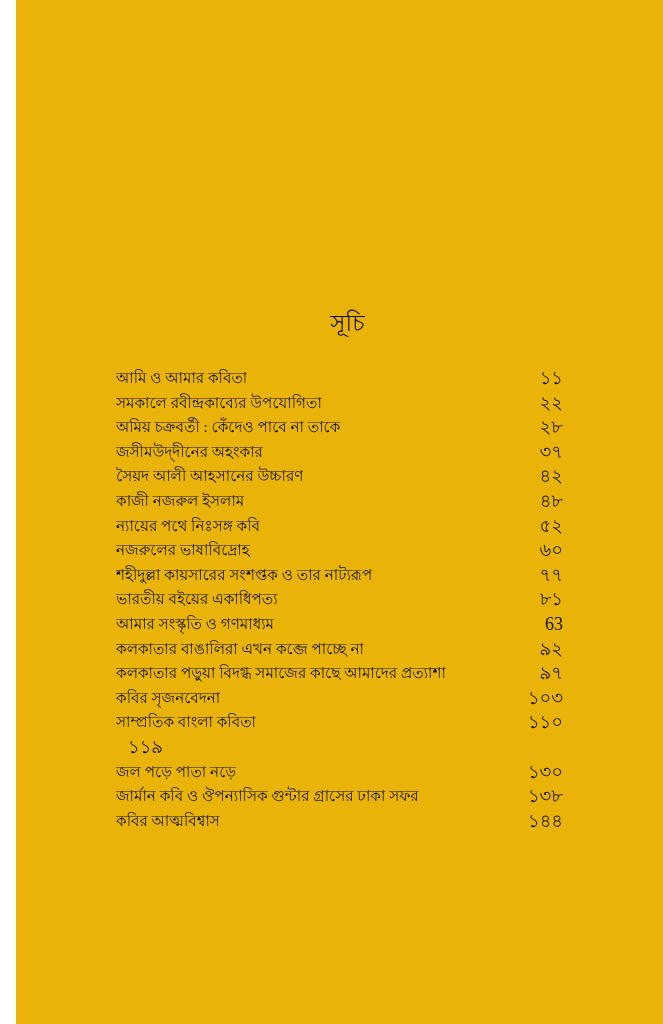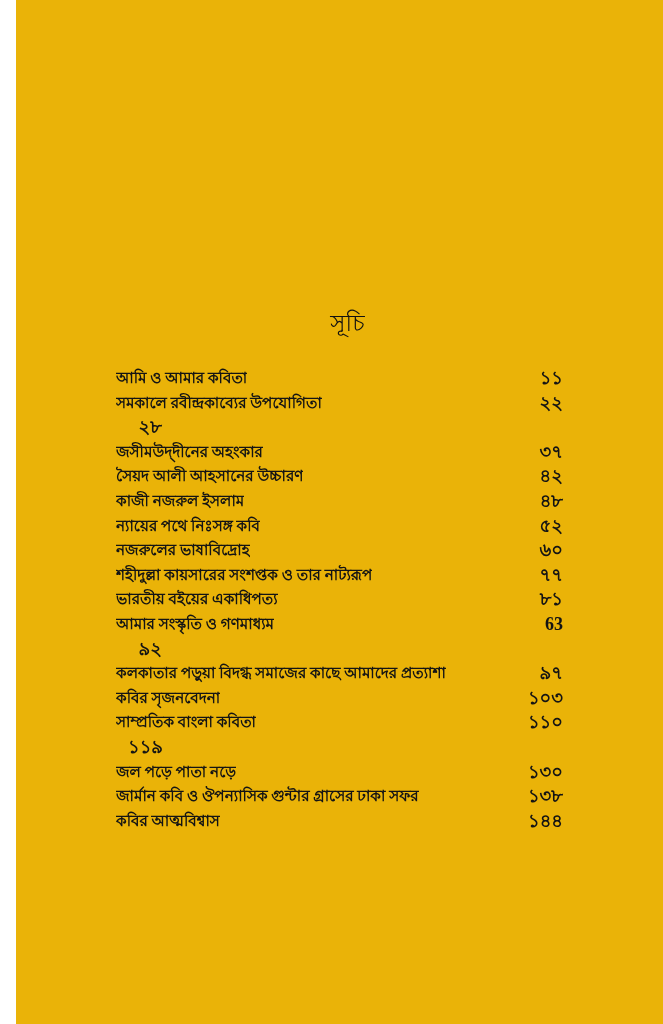--- a/index.html
+++ b/index.html
@@ -50,21 +50,20 @@
     list-style: none;
   }
 
   .toc-row {
     display: flex;
     align-items: flex-end;
     justify-content: space-between;
     height: 24.6px;
     line-height: 24.6px;
     white-space: nowrap;
-    font-weight: bold;
   }
 
   .toc-title {
     font-size: 15.2px;
     color: #141414;
     text-align: left;
     flex: 0 1 auto;
     overflow: hidden;
   }
 
@@ -88,20 +87,21 @@
 
   <li class="toc-row">
         <span class="toc-title">আমি ও আমার কবিতা</span>
         <span class="toc-page">১১</span>
       </li>
       <li class="toc-row">
         <span class="toc-title">সমকালে রবীন্দ্রকাব্যের উপযোগিতা</span>
         <span class="toc-page">২২</span>
       </li>
       <li class="toc-row">
+        <span class="toc-title">অমিয় চক্রবর্তী : কেঁদেও পাবে না তাকে</span>
         <span class="toc-page">২৮</span>
       </li>
       <li class="toc-row">
         <span class="toc-title">জসীমউদ্‌দীনের অহংকার</span>
         <span class="toc-page">৩৭</span>
       </li>
       <li class="toc-row">
         <span class="toc-title">সৈয়দ আলী আহসানের উচ্চারণ</span>
         <span class="toc-page">৪২</span>
       </li>
@@ -123,20 +123,21 @@
       </li>
       <li class="toc-row">
         <span class="toc-title">ভারতীয় বইয়ের একাধিপত্য</span>
         <span class="toc-page">৮১</span>
       </li>
       <li class="toc-row">
         <span class="toc-title">আমার সংস্কৃতি ও গণমাধ্যম</span>
         <span class="toc-page">63</span>
       </li>
       <li class="toc-row">
+        <span class="toc-title">কলকাতার বাঙালিরা এখন কব্জে পাচ্ছে না</span>
         <span class="toc-page">৯২</span>
       </li>
       <li class="toc-row">
         <span class="toc-title">কলকাতার পড়ুয়া বিদগ্ধ সমাজের কাছে আমাদের প্রত্যাশা</span>
         <span class="toc-page">৯৭</span>
       </li>
       <li class="toc-row">
         <span class="toc-title">কবির সৃজনবেদনা</span>
         <span class="toc-page">১০৩</span>
       </li>

